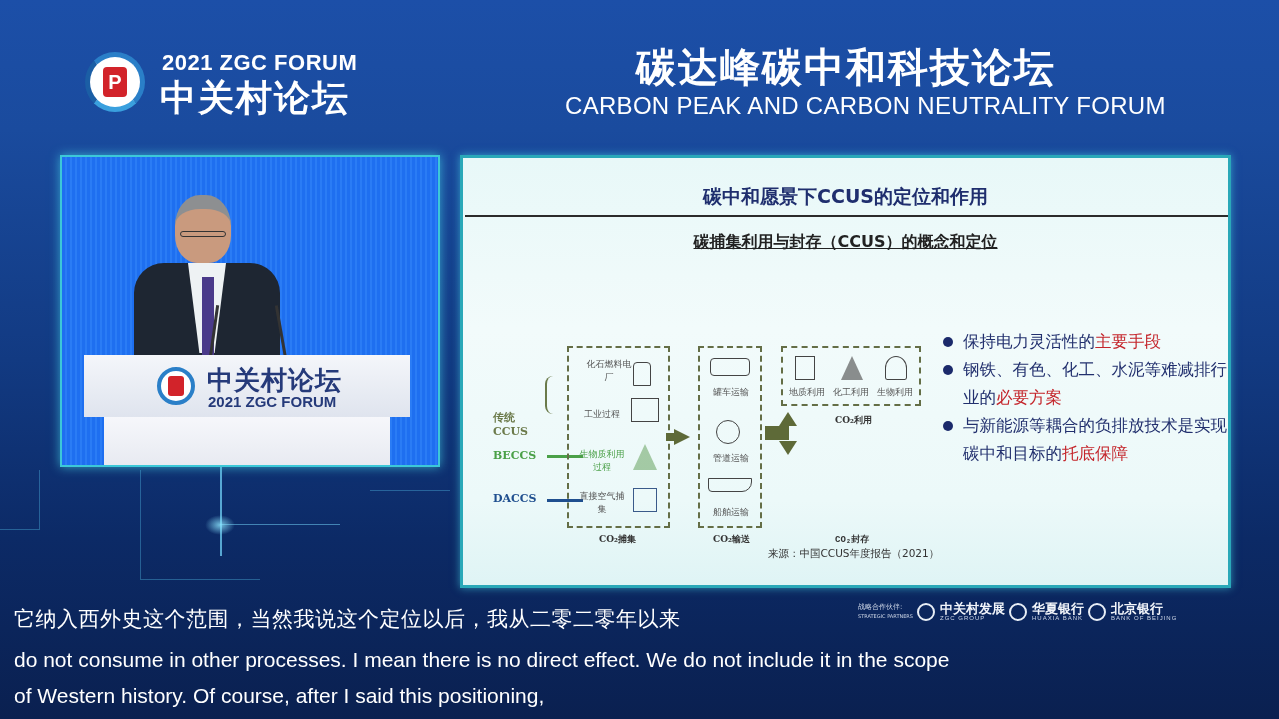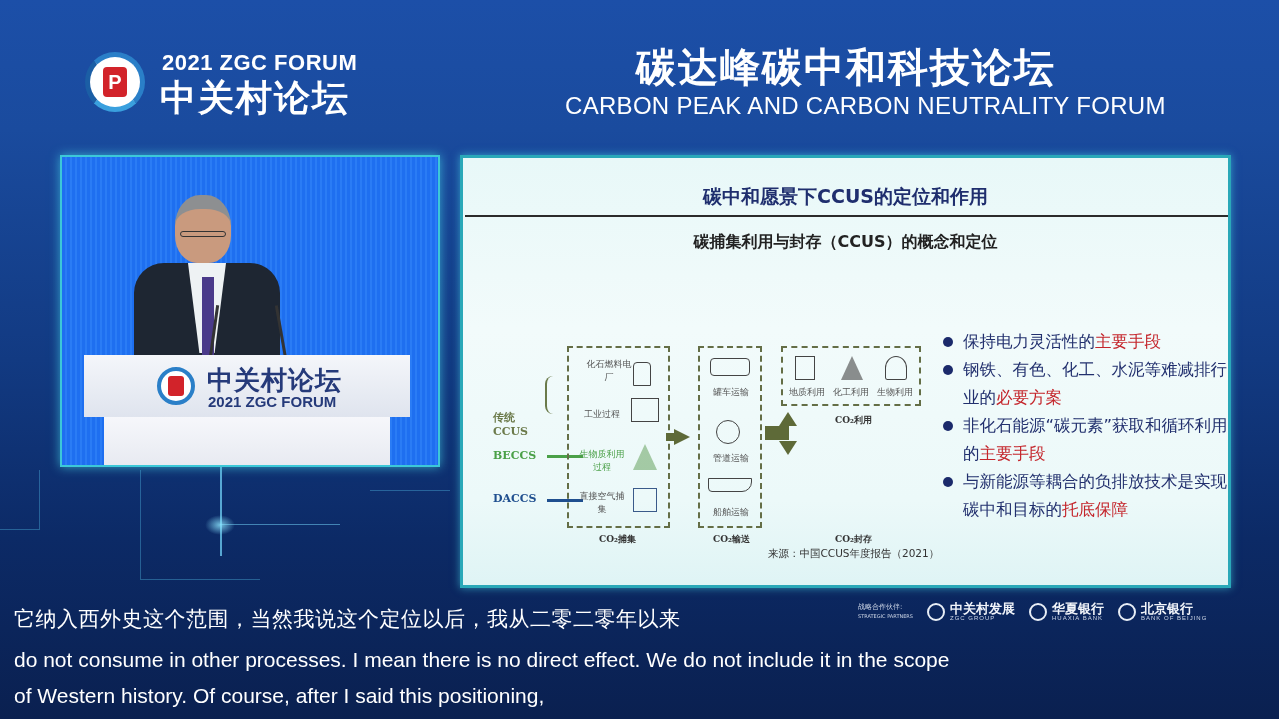--- a/index.html
+++ b/index.html
@@ -50,21 +50,21 @@
   .p-logo-in { position: absolute; left: 7px; top: 5px; width: 16px; height: 20px; background: #d2232a; border-radius: 3px; }
   .p-cn { position: absolute; left: 145px; top: 206px; font: bold 26px "DejaVu Sans", sans-serif; color: #253a7a; letter-spacing: 1px; }
   .p-en { position: absolute; left: 146px; top: 236px; font: bold 15px "Liberation Sans", sans-serif; color: #253a7a; }
 
   
   .slide { position: absolute; left: 460px; top: 155px; width: 771px; height: 433px;
            background: linear-gradient(180deg, #e8f8f8 0%, #f2fbfb 40%, #ecf9f9 80%, #dff4f5 100%);
            border: 3px solid #2aa8b8; box-shadow: 0 0 8px rgba(70,210,230,0.6); color: #1b2a6b; }
   .slide-title { position: absolute; left: 0; right: 0; top: 26px; text-align: center; font: bold 19px "DejaVu Sans", sans-serif; color: #1f2e6e; }
   .slide-rule { position: absolute; left: 2px; right: 0; top: 57px; height: 2px; background: #2b2b2b; }
-  .slide-sub { position: absolute; left: 0; right: 0; top: 74px; text-align: center; font: bold 16px "DejaVu Sans", sans-serif; color: #222; }
+  .slide-sub { position: absolute; left: 0; right: 0; top: 74px; text-align: center; font: bold 16px "DejaVu Sans", sans-serif; color: #222; text-decoration: underline; }
   .slide-def { position: absolute; left: 66px; top: 104px; width: 650px; font: 16.5px "DejaVu Sans", sans-serif; color: #2a3a7a; line-height: 29px; }
   .slide-def sub { font-size: 10px; }
 
   
   .diag-label { position: absolute; font: bold 11px "DejaVu Serif", serif; }
   .brace { position: absolute; left: 82px; top: 218px; width: 10px; height: 38px; border-left: 2px solid #6a7a4a;
            border-radius: 8px 0 0 8px; }
   .hline { position: absolute; height: 3px; }
   .dbox { position: absolute; border: 2px dashed #646e46; }
   .box-item { position: absolute; font: 9px "DejaVu Serif", serif; color: #555; text-align: center; }
@@ -86,21 +86,21 @@
   .bullets li::before { content: ""; position: absolute; left: 2px; top: 9px; width: 10px; height: 10px; border-radius: 50%; background: #1b2a6b; }
   .hl { color: #c4252b; }
 
   
   .sub-cn { position: absolute; left: 14px; top: 605px; font: 21px "DejaVu Sans", sans-serif; color: #fff; letter-spacing: 0.5px; }
   .sub-en { position: absolute; left: 14px; font: 21px "Liberation Sans", sans-serif; color: #fff; }
   .sub-en.l1 { top: 648px; }
   .sub-en.l2 { top: 684px; }
 
   
-  .partners { position: absolute; left: 858px; top: 602px; display: flex; align-items: center; gap: 14px; }
+  .partners { position: absolute; left: 858px; top: 602px; display: flex; align-items: center; gap: 4px; }
   .partner-label { font: 7px "DejaVu Sans", sans-serif; color: #cfd8e8; line-height: 9px; }
   .partner { display: flex; align-items: center; gap: 5px; }
   .p-ico { width: 18px; height: 18px; border-radius: 50%; border: 2px solid #e8eef6; }
   .p-name { font: bold 13px "DejaVu Sans", sans-serif; color: #f2f5fa; line-height: 13px; }
   .p-sub { font: 6px "Liberation Sans", sans-serif; color: #cfd8e8; letter-spacing: 1px; }
 </style>
 </head>
 <body>
 
 <div class="circuit c1"></div>
@@ -181,28 +181,27 @@
   <div class="dbox" style="left:318px;top:188px;width:140px;height:60px;">
     <div class="ico" style="left:12px;top:8px;width:20px;height:24px;"></div>
     <div class="box-item" style="left:2px;top:38px;width:44px;">地质利用</div>
     <div class="ico" style="left:58px;top:8px;width:0;height:0;border:none;border-left:11px solid transparent;border-right:11px solid transparent;border-bottom:24px solid #444;opacity:0.6;"></div>
     <div class="box-item" style="left:46px;top:38px;width:44px;">化工利用</div>
     <div class="ico" style="left:102px;top:8px;width:22px;height:24px;border-radius:50% 50% 10% 10%;"></div>
     <div class="box-item" style="left:90px;top:38px;width:44px;">生物利用</div>
   </div>
   <div class="cap" style="left:372px;top:256px;">CO₂利用</div>
 
-  <div class="cap" style="left:372px;top:375px;">CO₂封存</div>
+  <div class="cap" style="left:372px;top:375px;font-family:Liberation Mono, monospace;">CO₂封存</div>
 
   <div class="source">来源：中国CCUS年度报告（2021）</div>
 
   <ul class="bullets">
     <li><span>保持电力灵活性的</span><span class="hl">主要手段</span></li>
     <li><span>钢铁、有色、化工、水泥等难减排行业的</span><span class="hl">必要方案</span></li>
-    <li><span>非化石能源“碳元素”获取和循环利用的</span><span class="hl">主要手段</span></li>
     <li><span>与新能源等耦合的负排放技术是实现碳中和目标的</span><span class="hl">托底保障</span></li>
   </ul>
 </div>
 
 <div class="sub-cn">它纳入西外史这个范围，当然我说这个定位以后，我从二零二零年以来</div>
 <div class="sub-en l1">do not consume in other processes. I mean there is no direct effect. We do not include it in the scope</div>
 <div class="sub-en l2">of Western history. Of course, after I said this positioning,</div>
 
 <div class="partners">
   <div>

